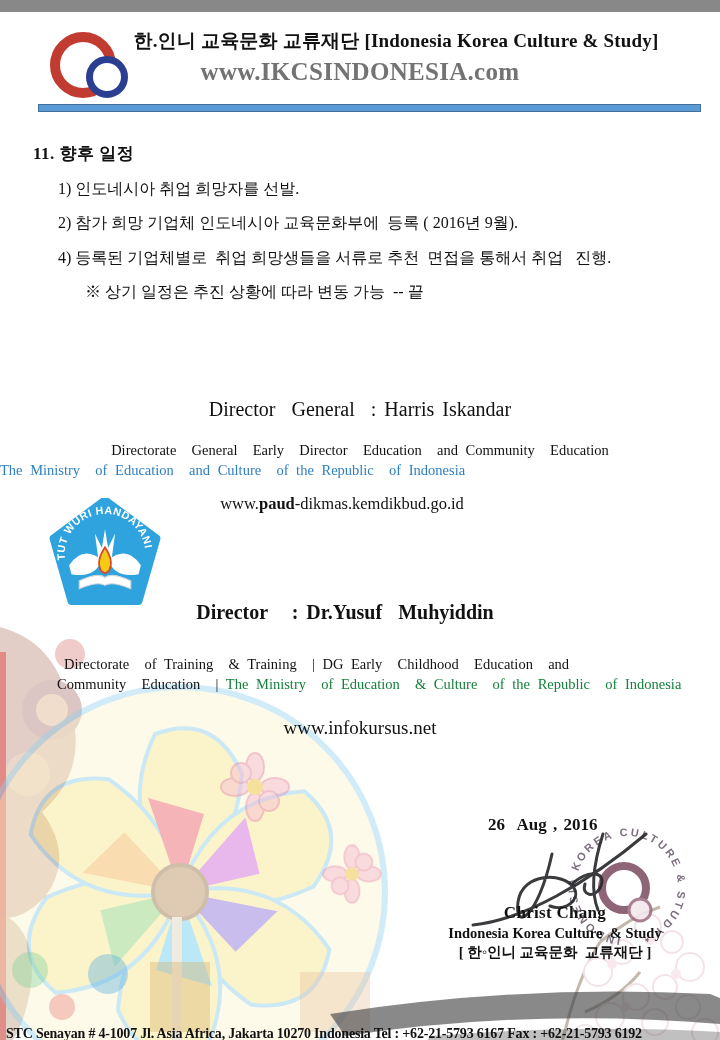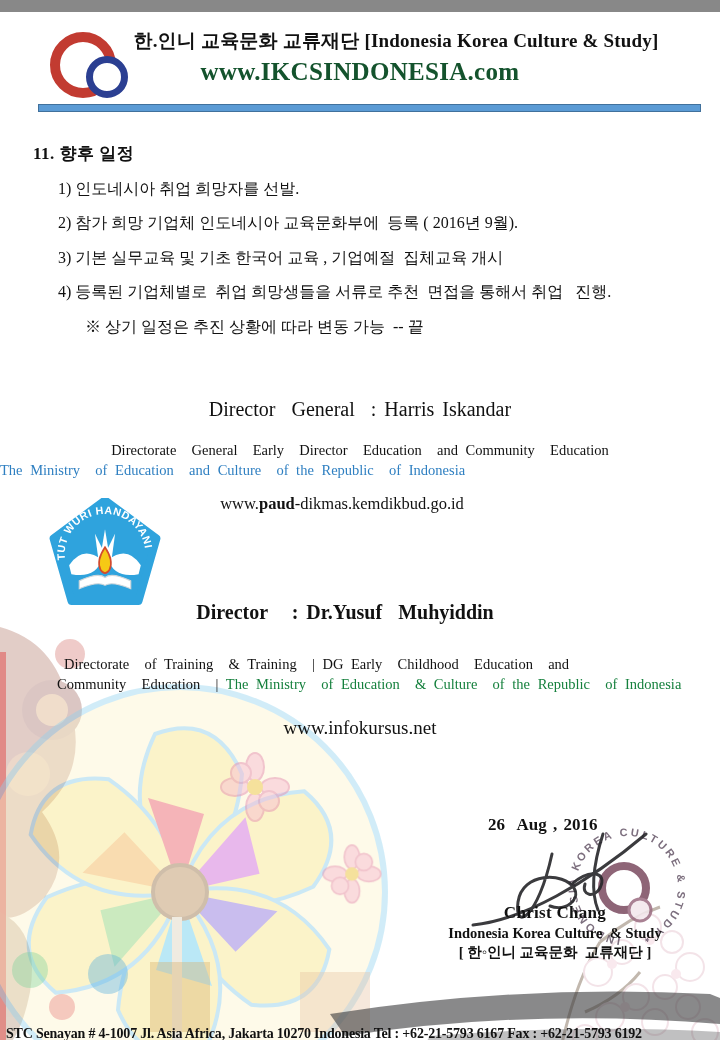--- a/index.html
+++ b/index.html
@@ -11,21 +11,21 @@
   .bg-layer{position:absolute;inset:0;z-index:0;pointer-events:none;}
   .content{position:absolute;inset:0;z-index:1;}
   .pre{white-space:pre-wrap;}
 
   
   .hdr-logo{position:absolute;left:50px;top:16px;width:76px;height:66px;}
   .ring-red{position:absolute;left:0;top:4px;width:46px;height:46px;border:10px solid #c23b31;border-radius:50%;}
   .ring-blue{position:absolute;left:36px;top:28px;width:28px;height:28px;border:7px solid #2b3f92;border-radius:50%;background:#fff;}
   .hdr-text{position:absolute;left:0;right:0;top:16px;text-align:center;}
   .org-title{font-size:19px;font-weight:bold;transform:translateX(36px);letter-spacing:.2px;}
-  .org-site{font-size:25px;font-weight:bold;color:#14532d;margin-top:4px;letter-spacing:.3px;}
+  .org-site{font-size:25px;font-weight:bold;color:#737373;margin-top:4px;letter-spacing:.3px;}
   .hdr-bar{position:absolute;left:38px;top:92px;width:661px;height:6px;background:#5b9bd5;border:1px solid #41719c;}
 
   
   .schedule{position:absolute;left:33px;top:130px;right:15px;font-size:16px;}
   .sch-head{font-size:17px;font-weight:bold;letter-spacing:.5px;}
   .sch-item{margin-left:25px;margin-top:13.5px;}
   .sch-note{margin-left:52px;margin-top:13.5px;}
 
   
   .dg-title{position:absolute;left:0;right:0;top:386px;text-align:center;font-size:20px;font-weight:normal;word-spacing:3px;}
@@ -162,21 +162,20 @@
     <div class="hdr-text">
       <div class="org-title"><span class="pre">한.인니 교육문화 교류재단</span><span class="pre"> [Indonesia Korea Culture &amp; Study]</span></div>
       <div class="org-site">www.IKCSINDONESIA.com</div>
     </div>
     <div class="hdr-bar"></div>
 
     <div class="schedule">
       <div class="sch-head pre">11. 향후 일정</div>
       <div class="sch-item pre">1) 인도네시아 취업 희망자를 선발.</div>
       <div class="sch-item pre">2) 참가 희망 기업체 인도네시아 교육문화부에  등록 ( 2016년 9월).</div>
-      <div class="sch-item pre">3) 기본 실무교육 및 기초 한국어 교육 , 기업예절  집체교육 개시</div>
       <div class="sch-item pre">4) 등록된 기업체별로  취업 희망생들을 서류로 추천  면접을 통해서 취업   진행.</div>
       <div class="sch-note pre">※ 상기 일정은 추진 상황에 따라 변동 가능  -- 끝</div>
     </div>
 
     <div class="dg-title pre">Director  General  : Harris Iskandar</div>
     <div class="sub1 pre">Directorate  General  Early  Director  Education  and Community  Education</div>
     <div class="sub2 pre">The Ministry  of Education  and Culture  of the Republic  of Indonesia</div>
     <div class="paud"><span class="pre">www.</span><b class="pre">paud</b><span class="pre">-dikmas.kemdikbud.go.id</span></div>
 
     <svg class="moe-logo" viewBox="0 0 100 100">

